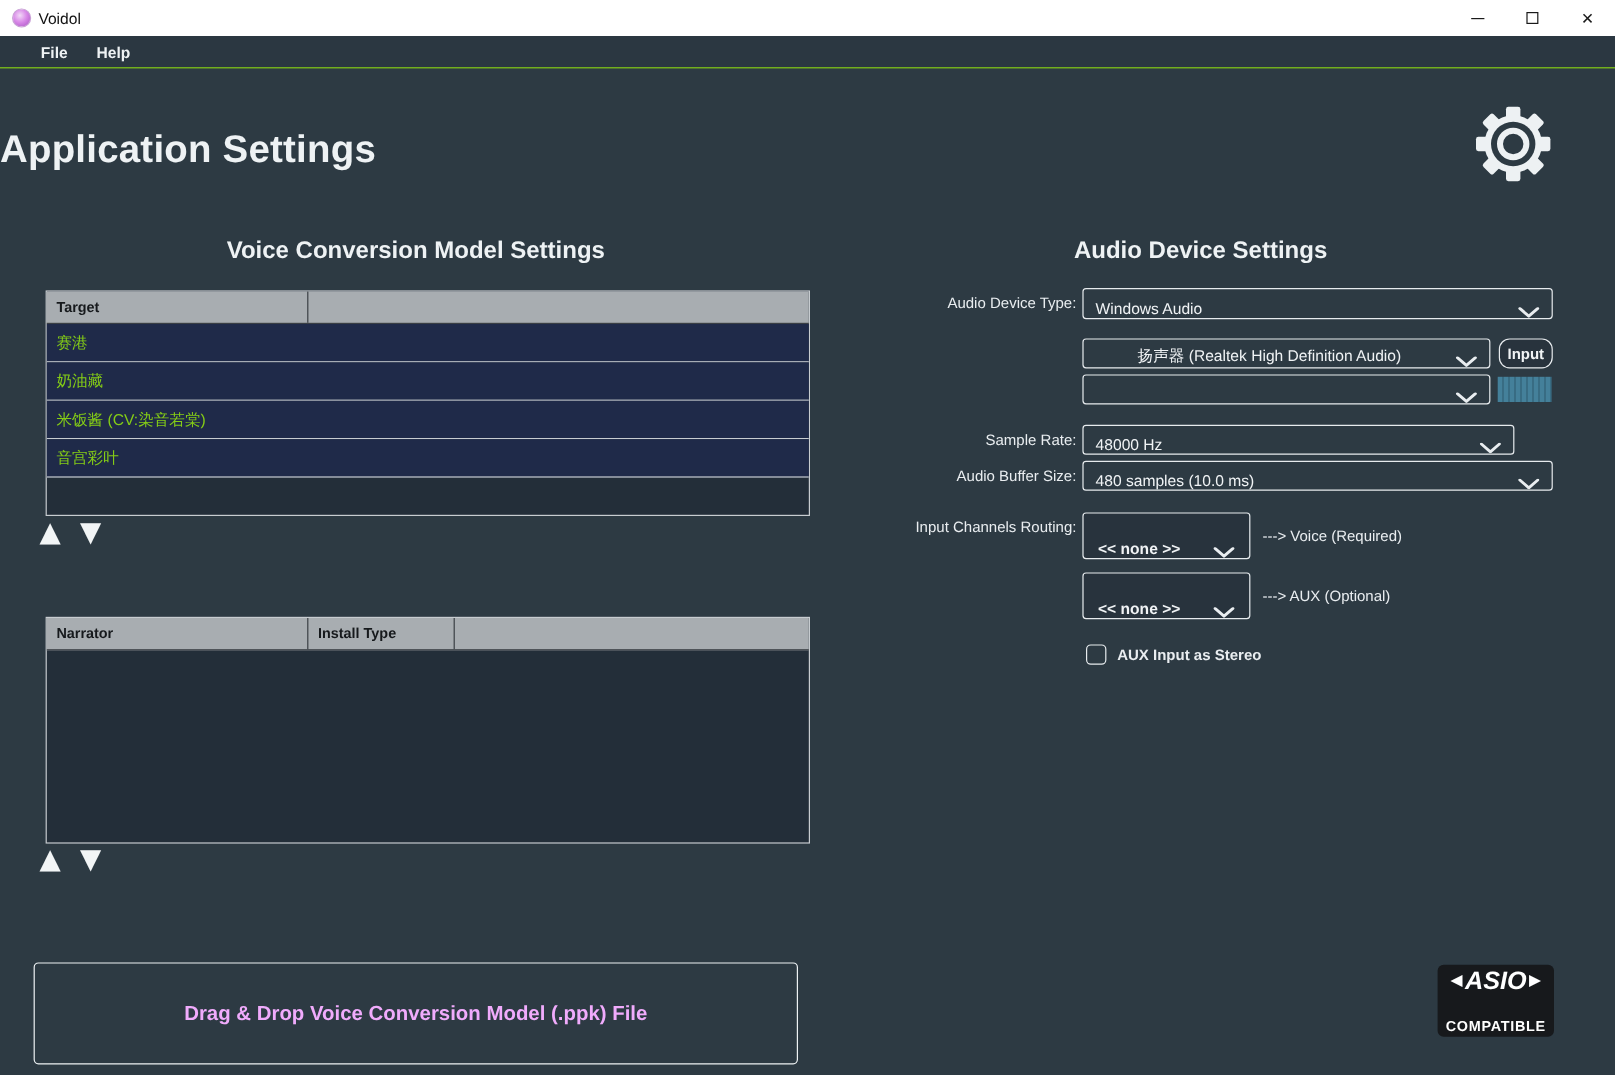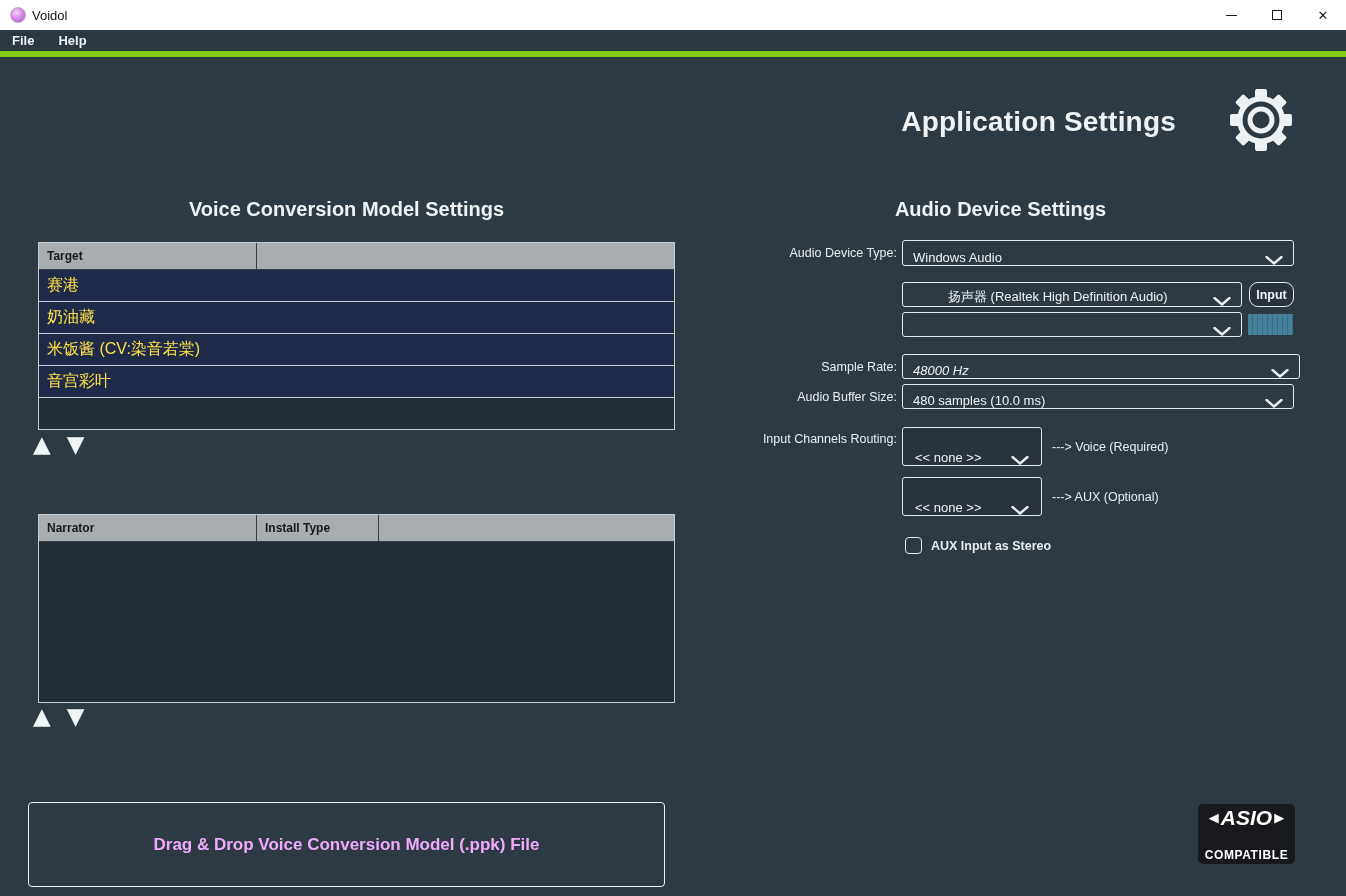--- a/index.html
+++ b/index.html
@@ -15,63 +15,63 @@
               border:1px solid #c9a0d6; }
   .win-title { font-size:13px; color:#111; }
   .win-controls { margin-left:auto; display:flex; height:30px; }
   .win-btn { width:46px; height:30px; display:flex; align-items:center; justify-content:center; cursor:default; }
   .min-glyph { width:11px; height:0; border-top:1.4px solid #1a1a1a; }
   .max-glyph { width:10px; height:10px; border:1.4px solid #1a1a1a; }
   .close-glyph { font-size:13px; color:#1a1a1a; line-height:1; }
 
   
   .menubar { position:absolute; left:0; top:30px; width:1346px; height:27px; background:#2b3741;
-             border-bottom:6px solid #84cc16; display:flex; align-items:center; padding-left:0; }
+             border-bottom:1px solid #84cc16; display:flex; align-items:center; padding-left:22px; }
   .menu-item { color:#eef2f4; font-size:13px; font-weight:600; padding:0 12px; height:27px;
                display:flex; align-items:center; }
 
   
-  .page-title { position:absolute; left:0; top:106px; width:1176px; text-align:right;
-                color:#eef2f4; font-size:28px; font-weight:600; letter-spacing:0.2px; }
+  .page-title { position:absolute; left:0; top:106px; width:1176px; text-align:left;
+                color:#eef2f4; font-size:32px; font-weight:600; letter-spacing:0.2px; }
   .section-title { position:absolute; color:#eef2f4; font-size:20px; font-weight:600; text-align:center; }
   .left-title  { left:28px;  top:198px; width:637px; }
   .right-title { left:707px; top:198px; width:587px; }
 
   
   .gear { position:absolute; left:1227px; top:86px; width:68px; height:68px; }
 
   
   .vtable { position:absolute; left:28px; width:637px; background:#232e39; border:1px solid #c7ccd0;margin-left:10px; }
   .t-target   { top:242px; height:188px; }
   .t-narrator { top:514px; height:189px; }
   .thead { display:flex; height:27px; background:#a8adb1; border-bottom:1px solid #3a3f44; }
   .th { font-size:12px; font-weight:600; color:#16191c; display:flex; align-items:center;
         padding-left:8px; border-right:1px solid #3a3f44; }
   .th:last-child { border-right:none; }
   .th.c1 { width:218px; } .th.c2 { width:122px; } .th.fill { flex:1; }
   .trow { height:32px; background:#1f2a49; border-bottom:1px solid #c7ccd0; display:flex;
-          align-items:center; padding-left:8px; color:#fde047; font-size:16px; }
+          align-items:center; padding-left:8px; color:#84cc16; font-size:13px; }
 
   
   .arrows { position:absolute; left:33px; display:flex; gap:16px; }
   .arrows-1 { top:433px; } .arrows-2 { top:705px; }
   .arrow-btn { color:#f2f5f6; font-size:23px; line-height:1; cursor:default;
                font-family:"DejaVu Sans",sans-serif; }
 
   
   .dropzone { position:absolute; left:28px; top:802px; width:637px; height:85px;
               border:1.5px solid #eef2f4; border-radius:4px; display:flex; align-items:center;
               justify-content:center; color:#f0abfc; font-size:17px; font-weight:600; }
 
   
   .flabel { position:absolute; color:#e9edf0; font-size:12.5px; text-align:right; right:449px; white-space:nowrap; }
   .combo { position:absolute; background:#2d3a43; border:1px solid #e7ebee; border-radius:3px;
            color:#f0f3f5; font-size:13px; display:flex; align-items:flex-end; padding:0 10px; }
   .combo .chev { margin-left:auto; display:flex; align-items:center; }
-  .routing-combo { background:#28333d; border-radius:3px; padding:0 12px; font-weight:400; }
+  .routing-combo { background:#28333d; border-radius:3px; padding:0 12px; font-weight:700; }
   .test-btn { position:absolute; left:1249px; top:282px; width:45px; height:25px; background:#28333d;
               border:1px solid #e7ebee; border-radius:9px; color:#f0f3f5; font-size:12.5px; font-weight:600;
               display:flex; align-items:center; justify-content:center; }
   .meter { position:absolute; left:1248px; top:314px; width:45px; height:21px;
            background:repeating-linear-gradient(90deg,#44809a 0 4px,#386c83 4px 5px); }
   .route-caption { position:absolute; color:#e9edf0; font-size:12.5px; display:flex; align-items:center; height:39px; }
   .checkbox { position:absolute; left:905px; top:537px; width:17px; height:17px;
               border:1.5px solid #e7ebee; border-radius:4px; background:transparent; }
   .checkbox-label { position:absolute; left:931px; top:539px; color:#e9edf0; font-size:12.5px; font-weight:600; }
 
@@ -189,21 +189,21 @@
     <span></span>
     <span class="chev">
       <svg width="18" height="9" viewBox="0 0 18 9">
           <polyline points="1.5,1 9,7.5 16.5,1" fill="none" stroke="#e9edf0" stroke-width="2.4" stroke-linecap="round" stroke-linejoin="round"></polyline>
         </svg>
     </span>
   </div>
   <div class="meter"></div>
 
   <div class="flabel" style="top:360px;">Sample Rate:</div>
-  <div class="combo" style="left:902px; top:354px; width:398px; height:25px;font-style:italic;">
+  <div class="combo" style="left:902px; top:354px; width:360px; height:25px;">
     <span>48000 Hz</span>
     <span class="chev">
       <svg width="18" height="9" viewBox="0 0 18 9">
           <polyline points="1.5,1 9,7.5 16.5,1" fill="none" stroke="#e9edf0" stroke-width="2.4" stroke-linecap="round" stroke-linejoin="round"></polyline>
         </svg>
     </span>
   </div>
 
   <div class="flabel" style="top:390px;">Audio Buffer Size:</div>
   <div class="combo" style="left:902px; top:384px; width:392px; height:25px;">

